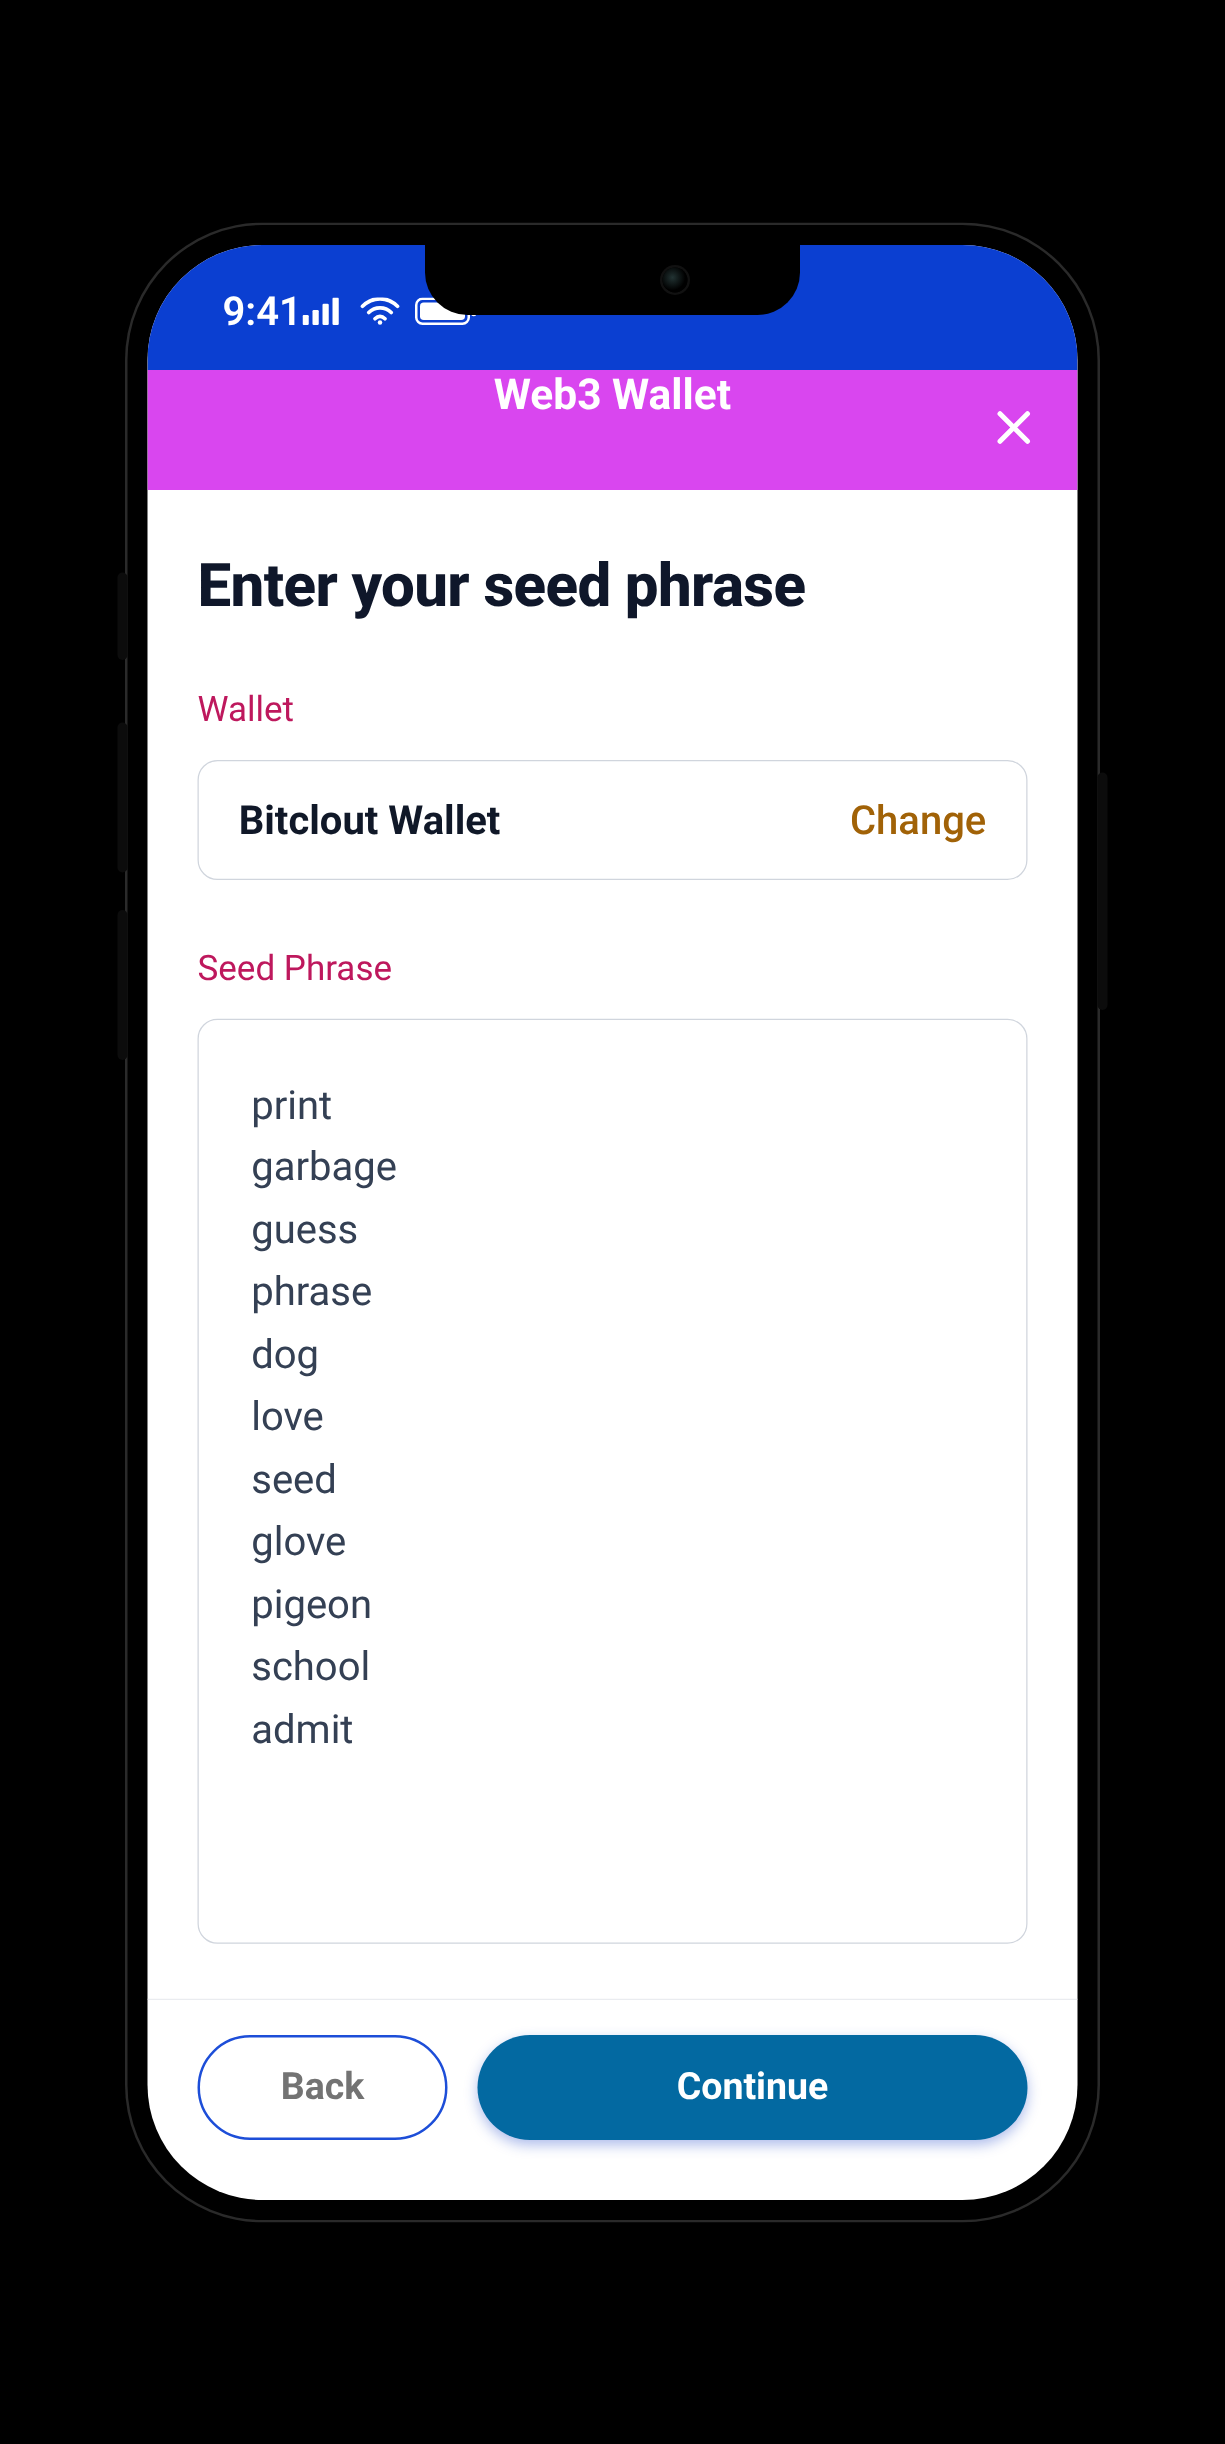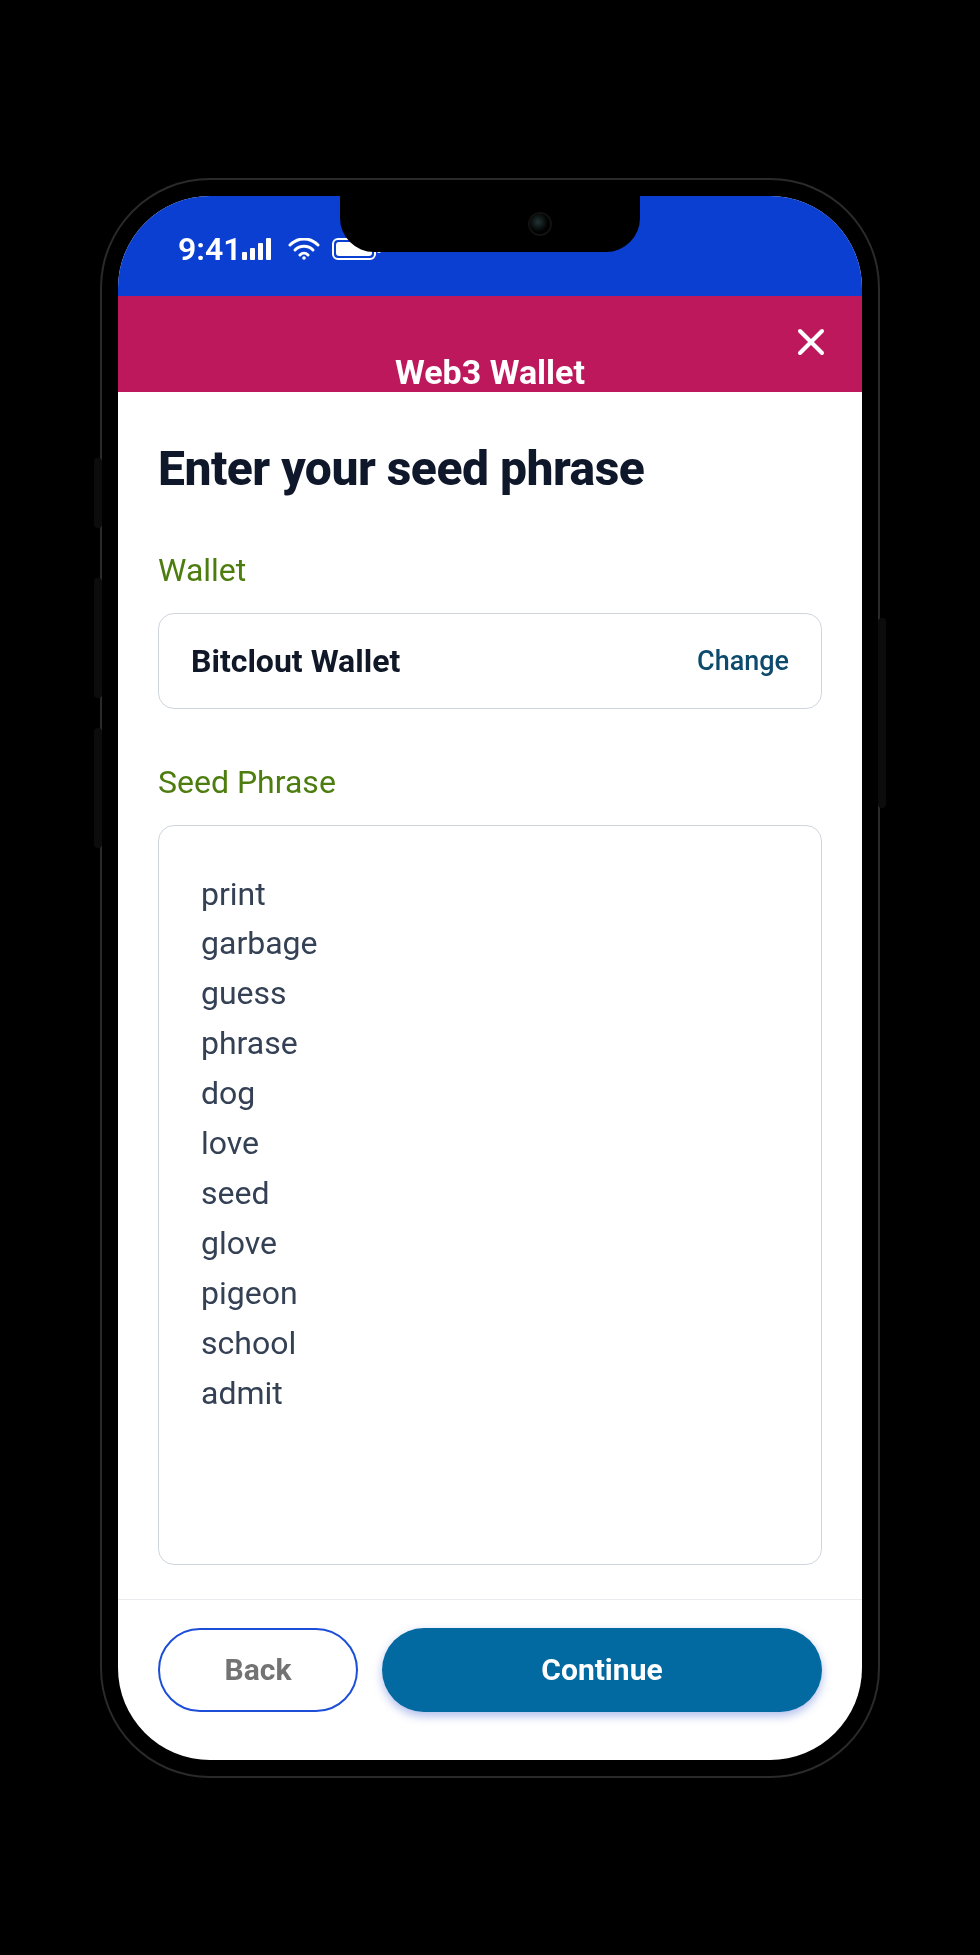--- a/index.html
+++ b/index.html
@@ -82,23 +82,23 @@
   .status-icons {
     display: flex;
     align-items: center;
     gap: 12px;
     padding-top: 6px;
   }
   .status-icons svg { display:block; }
 
   .app-bar {
     height: 96px;
-    background: #be185d;
-    display: flex;
-    align-items: flex-end;
+    background: #d946ef;
+    display: flex;
+    align-items: flex-start;
     justify-content: center;
     position: relative;
     color: #fff;
   }
   .app-bar-title {
     font-size: 34px;
     font-weight: 700;
   }
   .app-bar-close {
     position: absolute;
@@ -116,42 +116,42 @@
     overflow: hidden;
   }
   .page-title {
     font-size: 48px;
     font-weight: 800;
     color: #0f172a;
     letter-spacing: -0.5px;
     margin-bottom: 54px;
   }
   .field-label {
-    font-size: 32px;
-    color: #4d7c0f;
+    font-size: 28px;
+    color: #be185d;
     margin-bottom: 24px;
   }
   .wallet-box {
     border: 1px solid #d0d5dd;
     border-radius: 16px;
     padding: 28px 32px;
     display: flex;
     align-items: center;
     justify-content: space-between;
     margin-bottom: 54px;
   }
   .wallet-name {
     font-size: 32px;
     font-weight: 700;
     color: #101828;
   }
   .change-link {
-    font-size: 27px;
+    font-size: 32px;
     font-weight: 500;
-    color: #0c4a6e;
+    color: #a16207;
     cursor:pointer;
   }
   .seed-box {
     border: 1px solid #d0d5dd;
     border-radius: 16px;
     padding: 44px 42px 60px 42px;
     height: 740px;
   }
   .seed-word {
     font-size: 32px;

